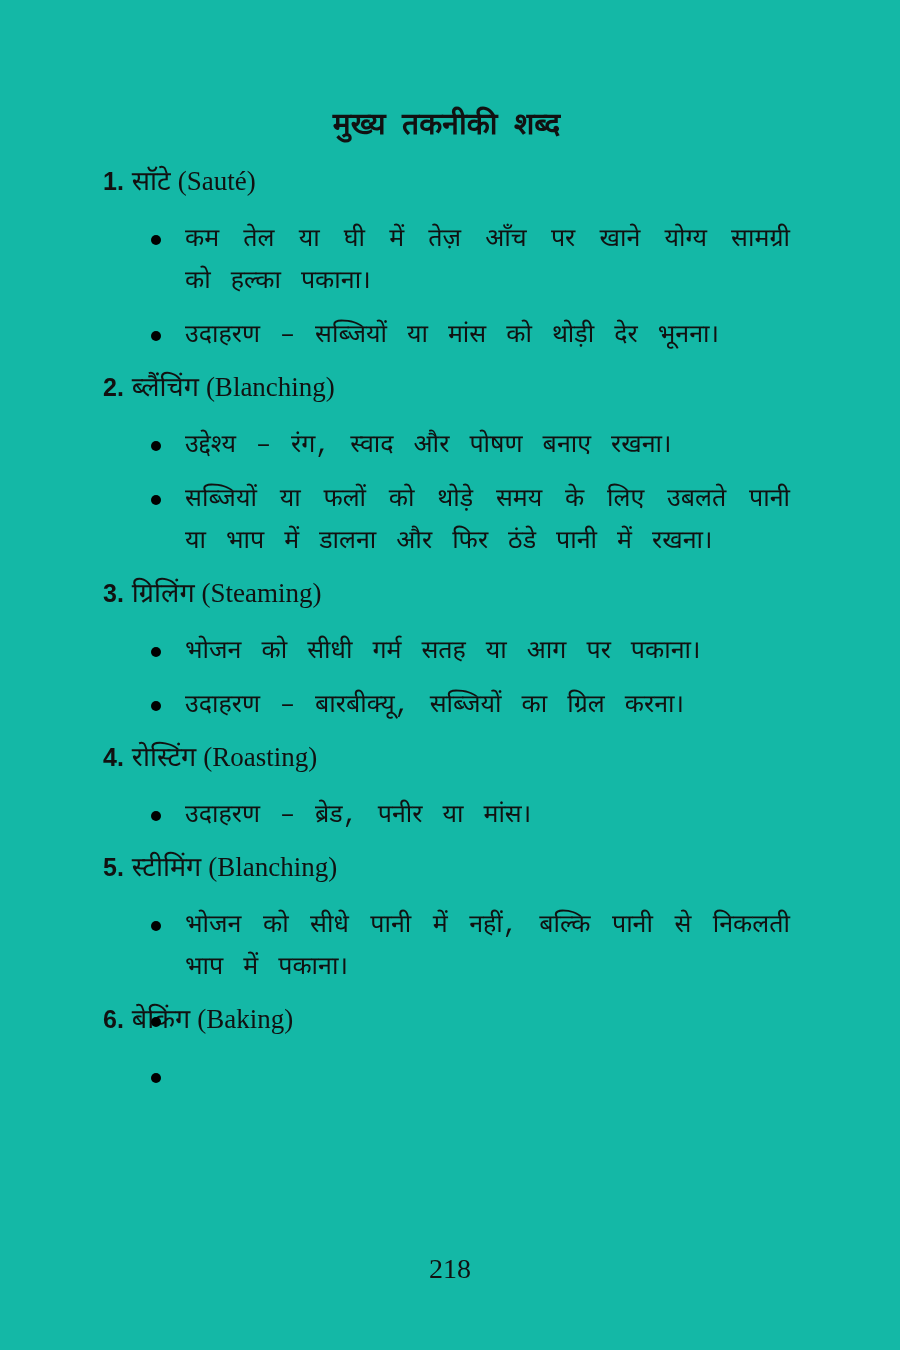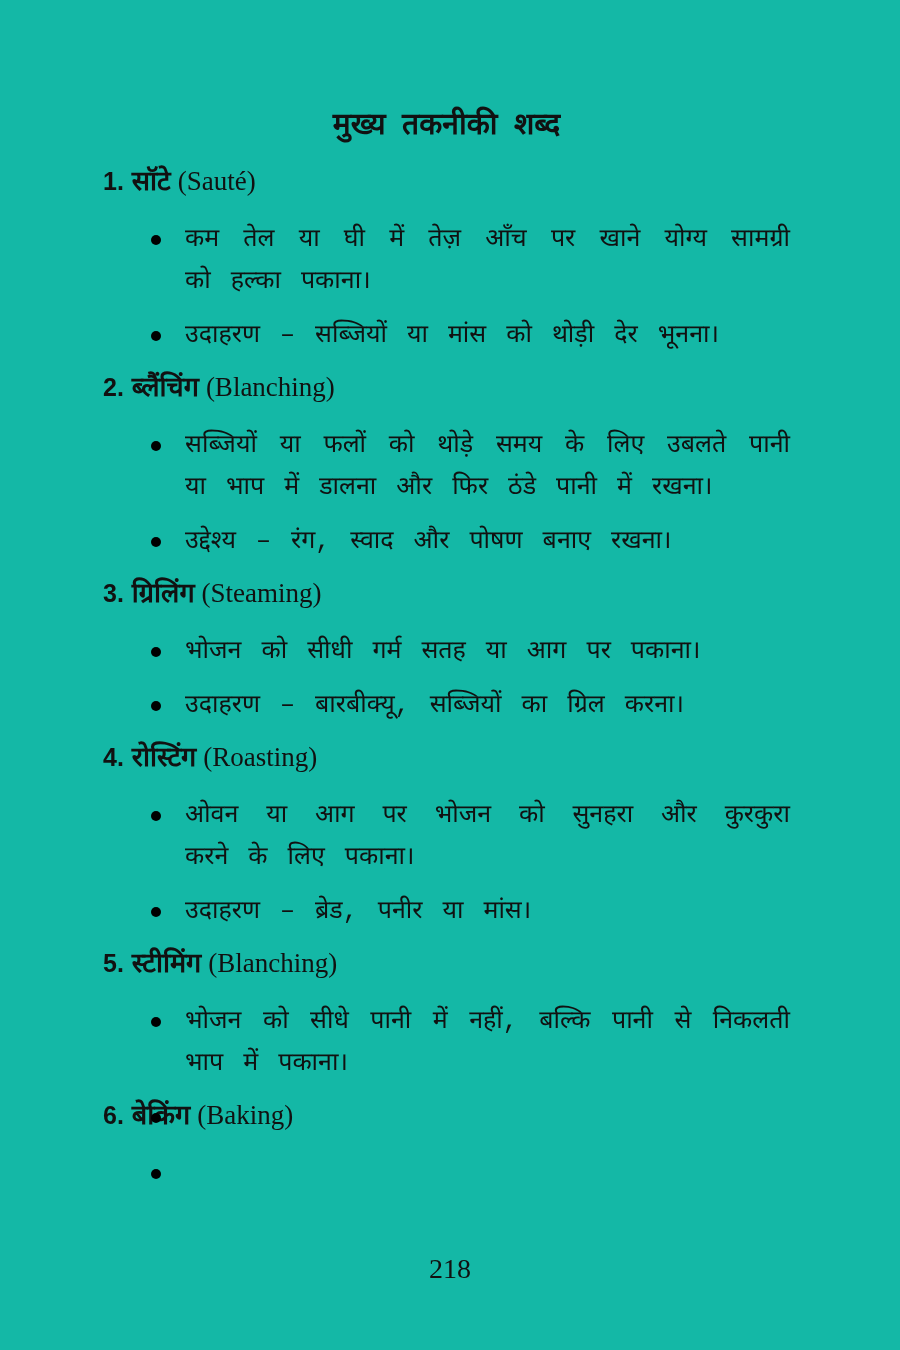--- a/index.html
+++ b/index.html
@@ -38,21 +38,21 @@
     margin: 0 0 20px 0;
     white-space: nowrap;
   }
   .sec-num {
     font-family: "Liberation Sans", "DejaVu Sans", sans-serif;
     font-weight: 600;
     font-size: 25px;
     margin-right: 8px;
   }
   .term-hi {
-    font-weight: bold;
+    font-weight: normal;
     margin-right: 7px;
   }
   .term-en {
     font-family: "Liberation Serif", "DejaVu Serif", serif;
     font-weight: normal;
   }
   ul.bullets {
     list-style: none;
     margin: 0;
     padding: 0;
@@ -111,25 +111,25 @@
       </ul>
     </section>
 
     <section class="section">
       <h2 class="section-heading">
         <span class="sec-num">2.</span><span class="term-hi">ब्लैंचिंग</span><span class="term-en">(Blanching)</span>
       </h2>
       <ul class="bullets">
         <li class="bullet">
           <span class="bullet-dot"></span>
-          <span>सब्जियों या फलों को थोड़े समय के लिए उबलते पानी या भाप में डालना और फिर ठंडे पानी में रखना।</span>
+          <span>उद्देश्य – रंग, स्वाद और पोषण बनाए रखना।</span>
         </li>
         <li class="bullet">
           <span class="bullet-dot"></span>
-          <span>उद्देश्य – रंग, स्वाद और पोषण बनाए रखना।</span>
+          <span>सब्जियों या फलों को थोड़े समय के लिए उबलते पानी या भाप में डालना और फिर ठंडे पानी में रखना।</span>
         </li>
       </ul>
     </section>
 
     <section class="section">
       <h2 class="section-heading">
         <span class="sec-num">3.</span><span class="term-hi">ग्रिलिंग</span><span class="term-en">(Steaming)</span>
       </h2>
       <ul class="bullets">
         <li class="bullet">
@@ -141,24 +141,20 @@
           <span>उदाहरण – बारबीक्यू, सब्जियों का ग्रिल करना।</span>
         </li>
       </ul>
     </section>
 
     <section class="section">
       <h2 class="section-heading">
         <span class="sec-num">4.</span><span class="term-hi">रोस्टिंग</span><span class="term-en">(Roasting)</span>
       </h2>
       <ul class="bullets">
-        <li class="bullet">
-          <span class="bullet-dot"></span>
-          <span>ओवन या आग पर भोजन को सुनहरा और कुरकुरा करने के लिए पकाना।</span>
-        </li>
         <li class="bullet">
           <span class="bullet-dot"></span>
           <span>उदाहरण – ब्रेड, पनीर या मांस।</span>
         </li>
       </ul>
     </section>
 
     <section class="section">
       <h2 class="section-heading">
         <span class="sec-num">5.</span><span class="term-hi">स्टीमिंग</span><span class="term-en">(Blanching)</span>

